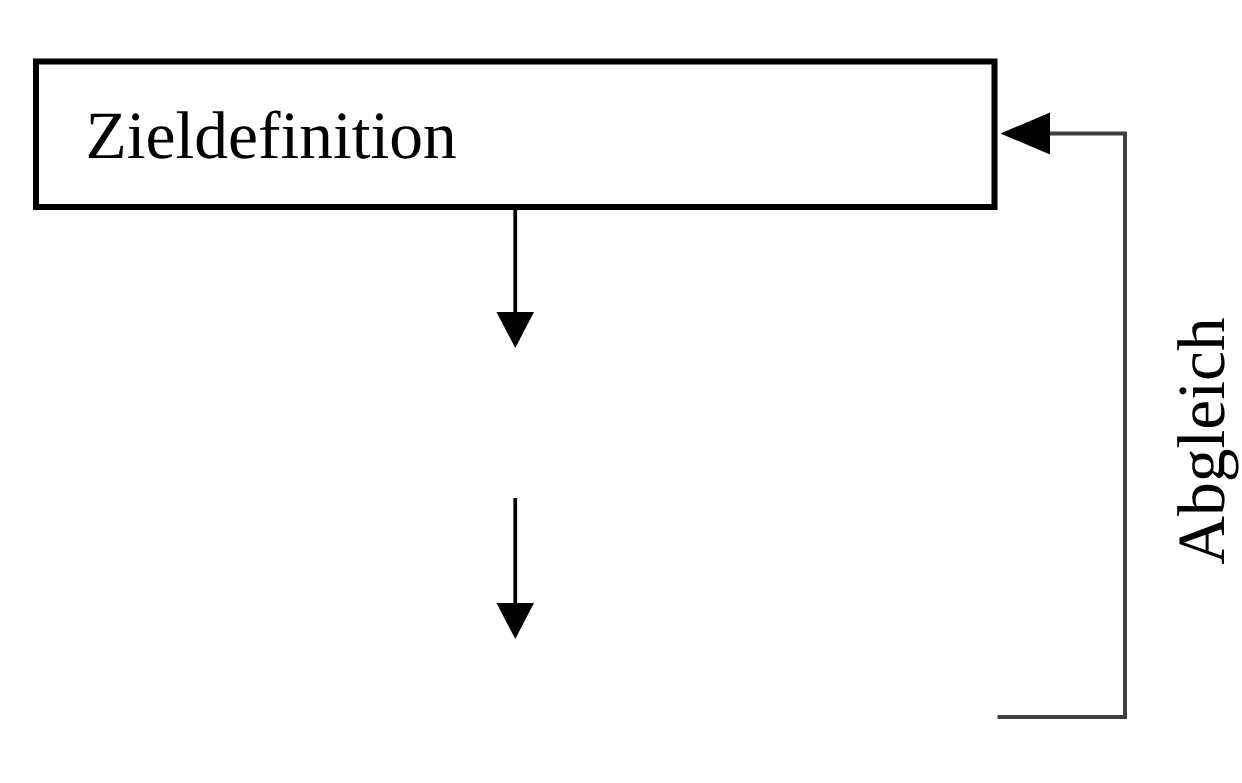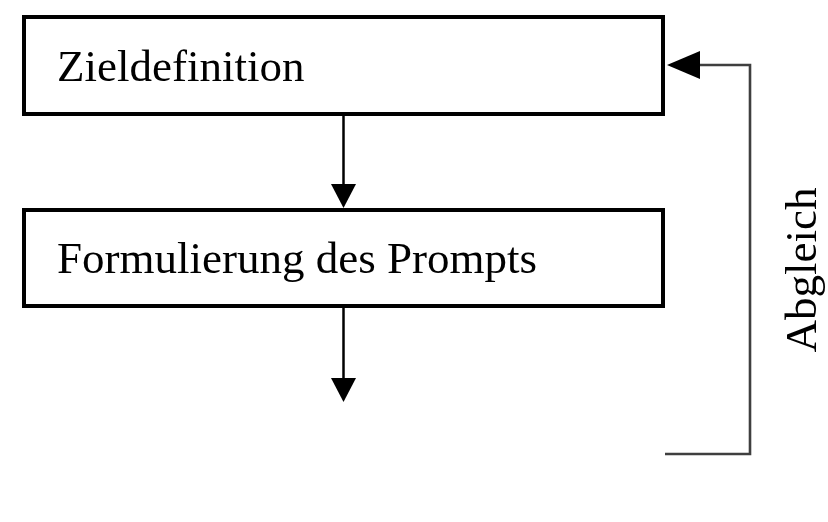--- a/index.html
+++ b/index.html
@@ -13,20 +13,21 @@
   html, body {
     background: var(--background);
     font-family: "Liberation Serif", "DejaVu Serif", serif;
   }
   .canvas {
     position: relative;
     width: 828px;
     height: 486px;
     background: var(--background);
     overflow: hidden;
+    margin-top: 24px;
   }
   .node-box {
     position: absolute;
     left: 22px;
     width: 643px;
     border: 4px solid var(--box-border);
     background: var(--background);
     display: flex;
     align-items: center;
   }
@@ -65,23 +66,20 @@
 </style>
 </head>
 <body>
 
 <div class="canvas">
 
   <div class="node-box" id="box-zieldefinition">
     <span class="node-label">Zieldefinition</span>
   </div>
 
-  <div class="node-box" id="box-formulierung">
-    <span class="node-label">Formulierung des Prompts</span>
-  </div>
 
 
   <svg class="arrow-layer" viewBox="0 0 828 522" xmlns="http://www.w3.org/2000/svg">
 
     <g>
       <line class="arrow-stem" x1="343.5" y1="116" x2="343.5" y2="186"></line>
       <polygon class="arrow-head" points="331,184 356,184 343.5,208"></polygon>
     </g>
 
     <g>

